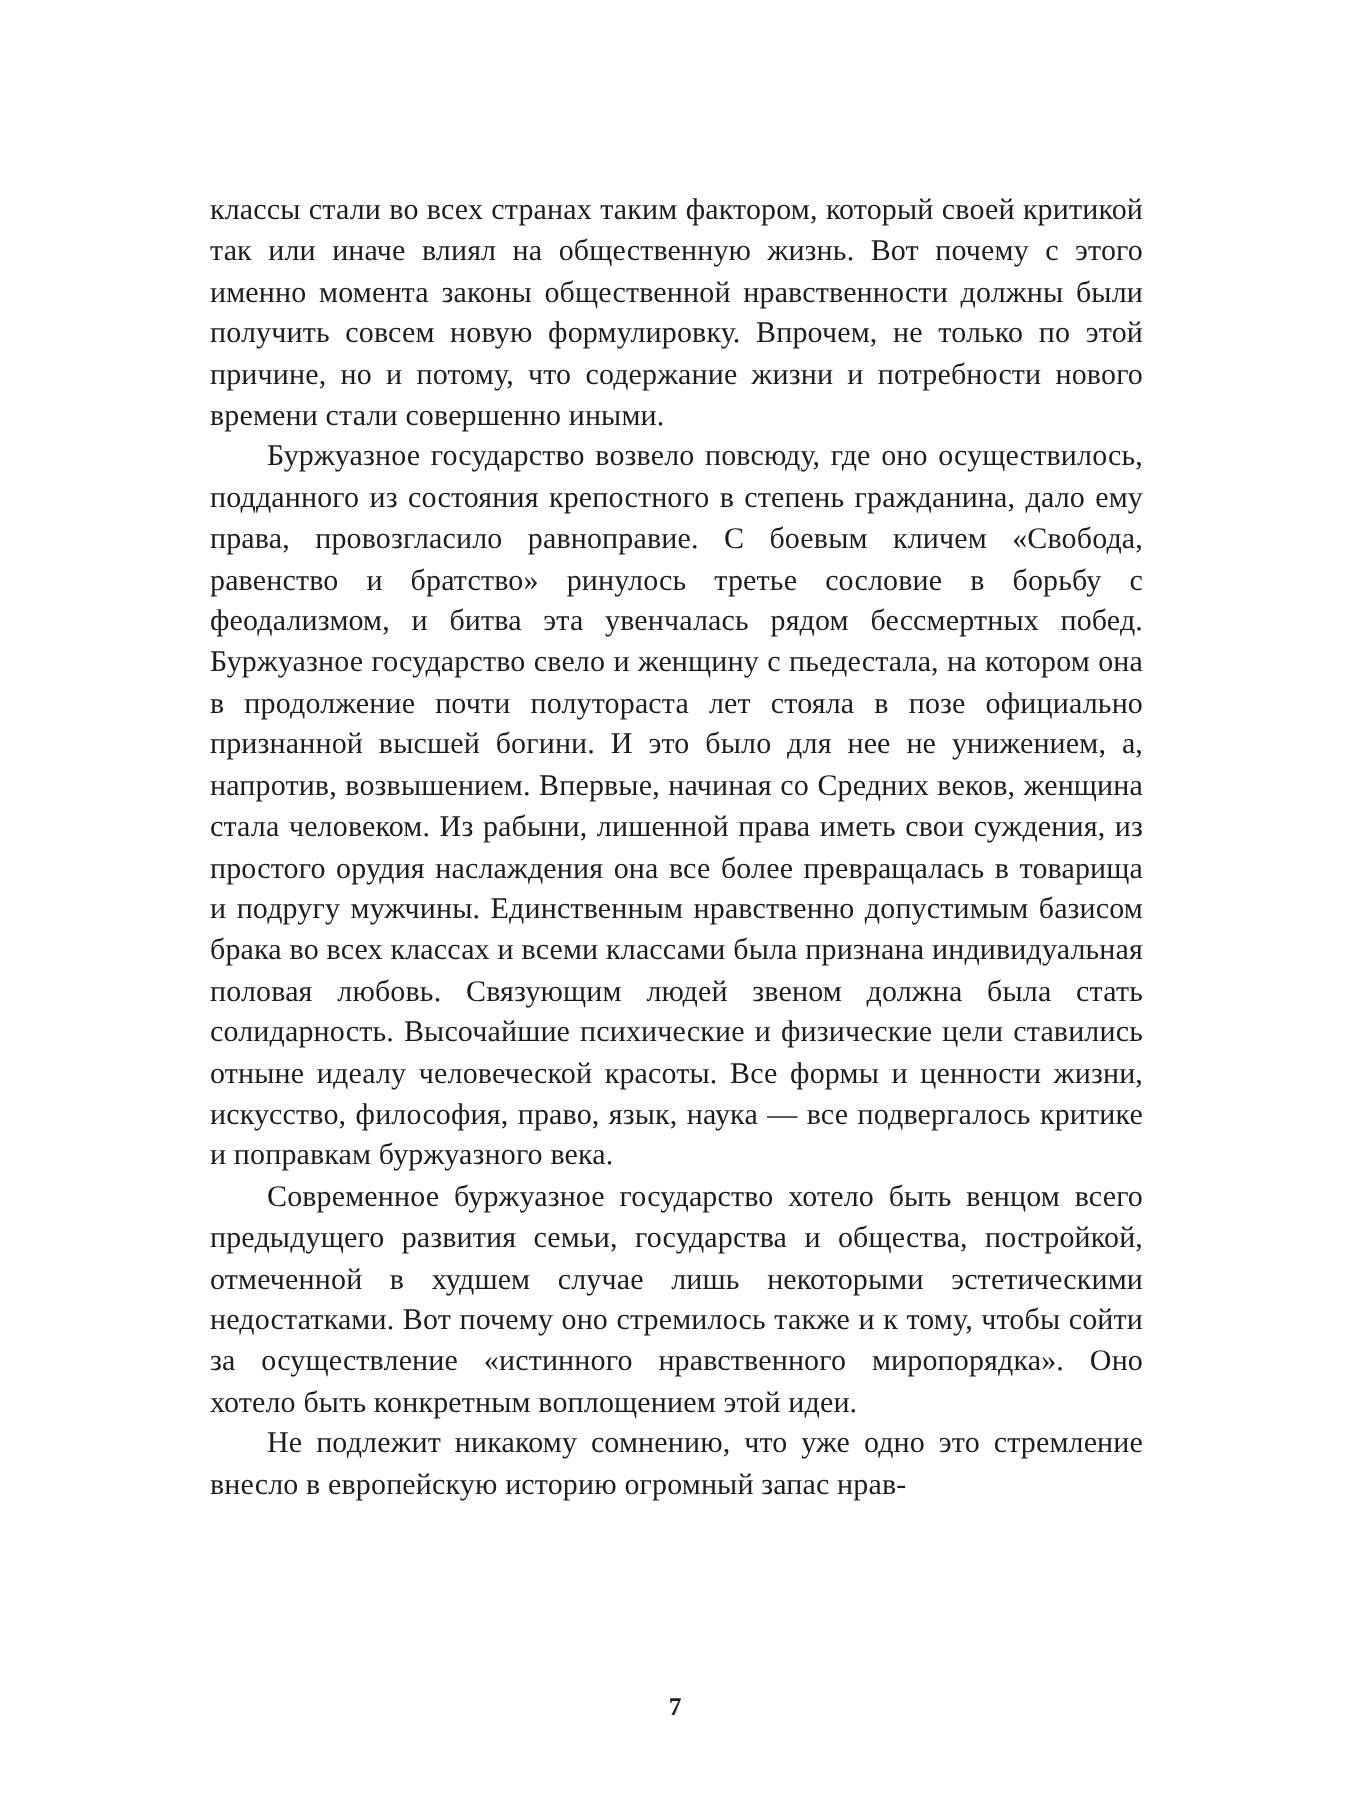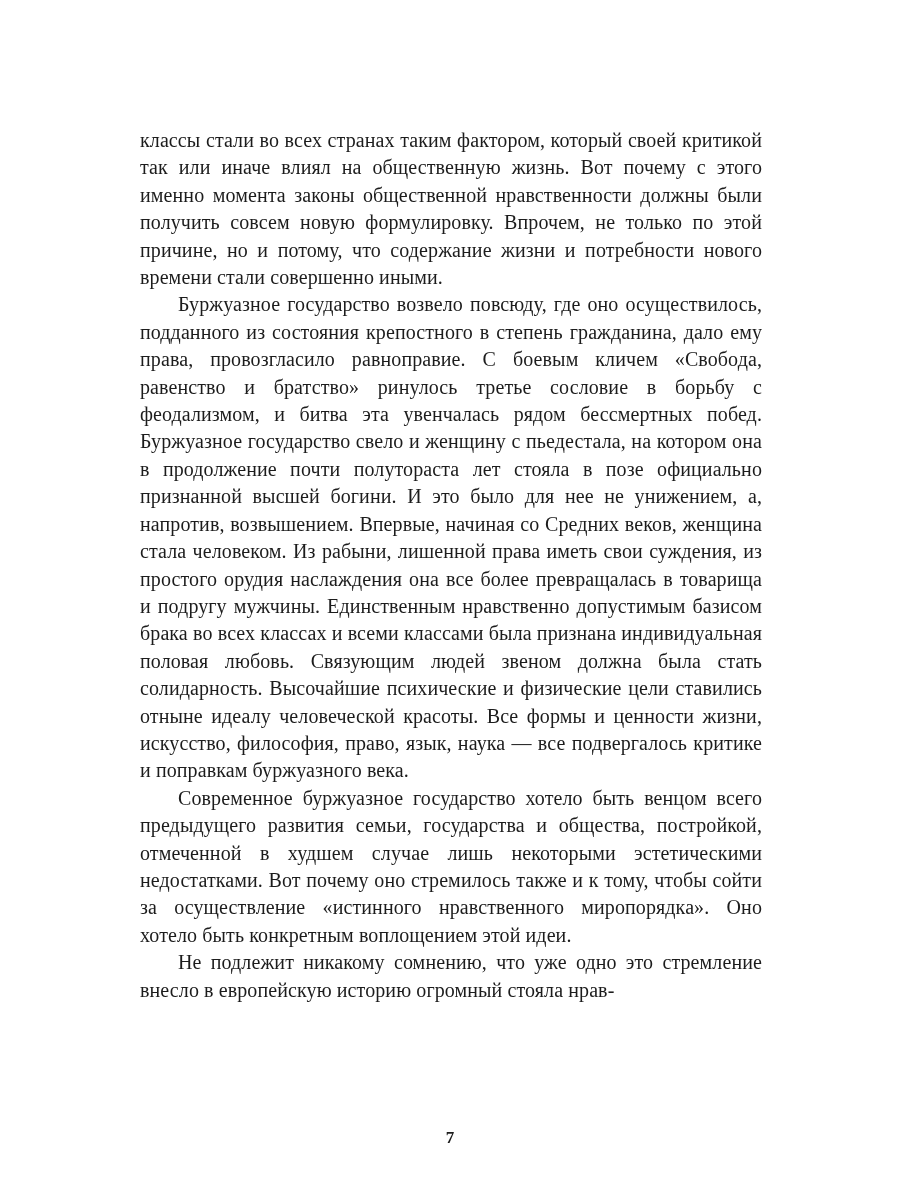--- a/index.html
+++ b/index.html
@@ -52,16 +52,16 @@
     }
   </style>
 </head>
 <body>
 
 <div class="page">
   <div class="text-block">
     <p>классы стали во всех странах таким фактором, который своей критикой так или иначе влиял на общественную жизнь. Вот почему с этого именно момента законы общественной нравственности должны были получить совсем новую формулировку. Впрочем, не только по этой причине, но и потому, что содержание жизни и потребности нового времени стали совершенно иными.</p>
     <p class="indent">Буржуазное государство возвело повсюду, где оно осуществилось, подданного из состояния крепостного в степень гражданина, дало ему права, провозгласило равноправие. С боевым кличем «Свобода, равенство и братство» ринулось третье сословие в борьбу с феодализмом, и битва эта увенчалась рядом бессмертных побед. Буржуазное государство свело и женщину с пьедестала, на котором она в продолжение почти полутораста лет стояла в позе официально признанной высшей богини. И это было для нее не унижением, а, напротив, возвышением. Впервые, начиная со Средних веков, женщина стала человеком. Из рабыни, лишенной права иметь свои суждения, из простого орудия наслаждения она все более превращалась в товарища и подругу мужчины. Единственным нравственно допустимым базисом брака во всех классах и всеми классами была признана индивидуальная половая любовь. Связующим людей звеном должна была стать солидарность. Высочайшие психические и физические цели ставились отныне идеалу человеческой красоты. Все формы и ценности жизни, искусство, философия, право, язык, наука — все подвергалось критике и поправкам буржуазного века.</p>
     <p class="indent">Современное буржуазное государство хотело быть венцом всего предыдущего развития семьи, государства и общества, постройкой, отмеченной в худшем случае лишь некоторыми эстетическими недостатками. Вот почему оно стремилось также и к тому, чтобы сойти за осуществление «истинного нравственного миропорядка». Оно хотело быть конкретным воплощением этой идеи.</p>
-    <p class="indent">Не подлежит никакому сомнению, что уже одно это стремление внесло в европейскую историю огромный стояла нрав-</p>
+    <p class="indent">Не подлежит никакому сомнению, что уже одно это стремление внесло в европейскую историю огромный запас нрав-</p>
   </div>
   <div class="page-number">7</div>
 </div>
 
 </body></html>

